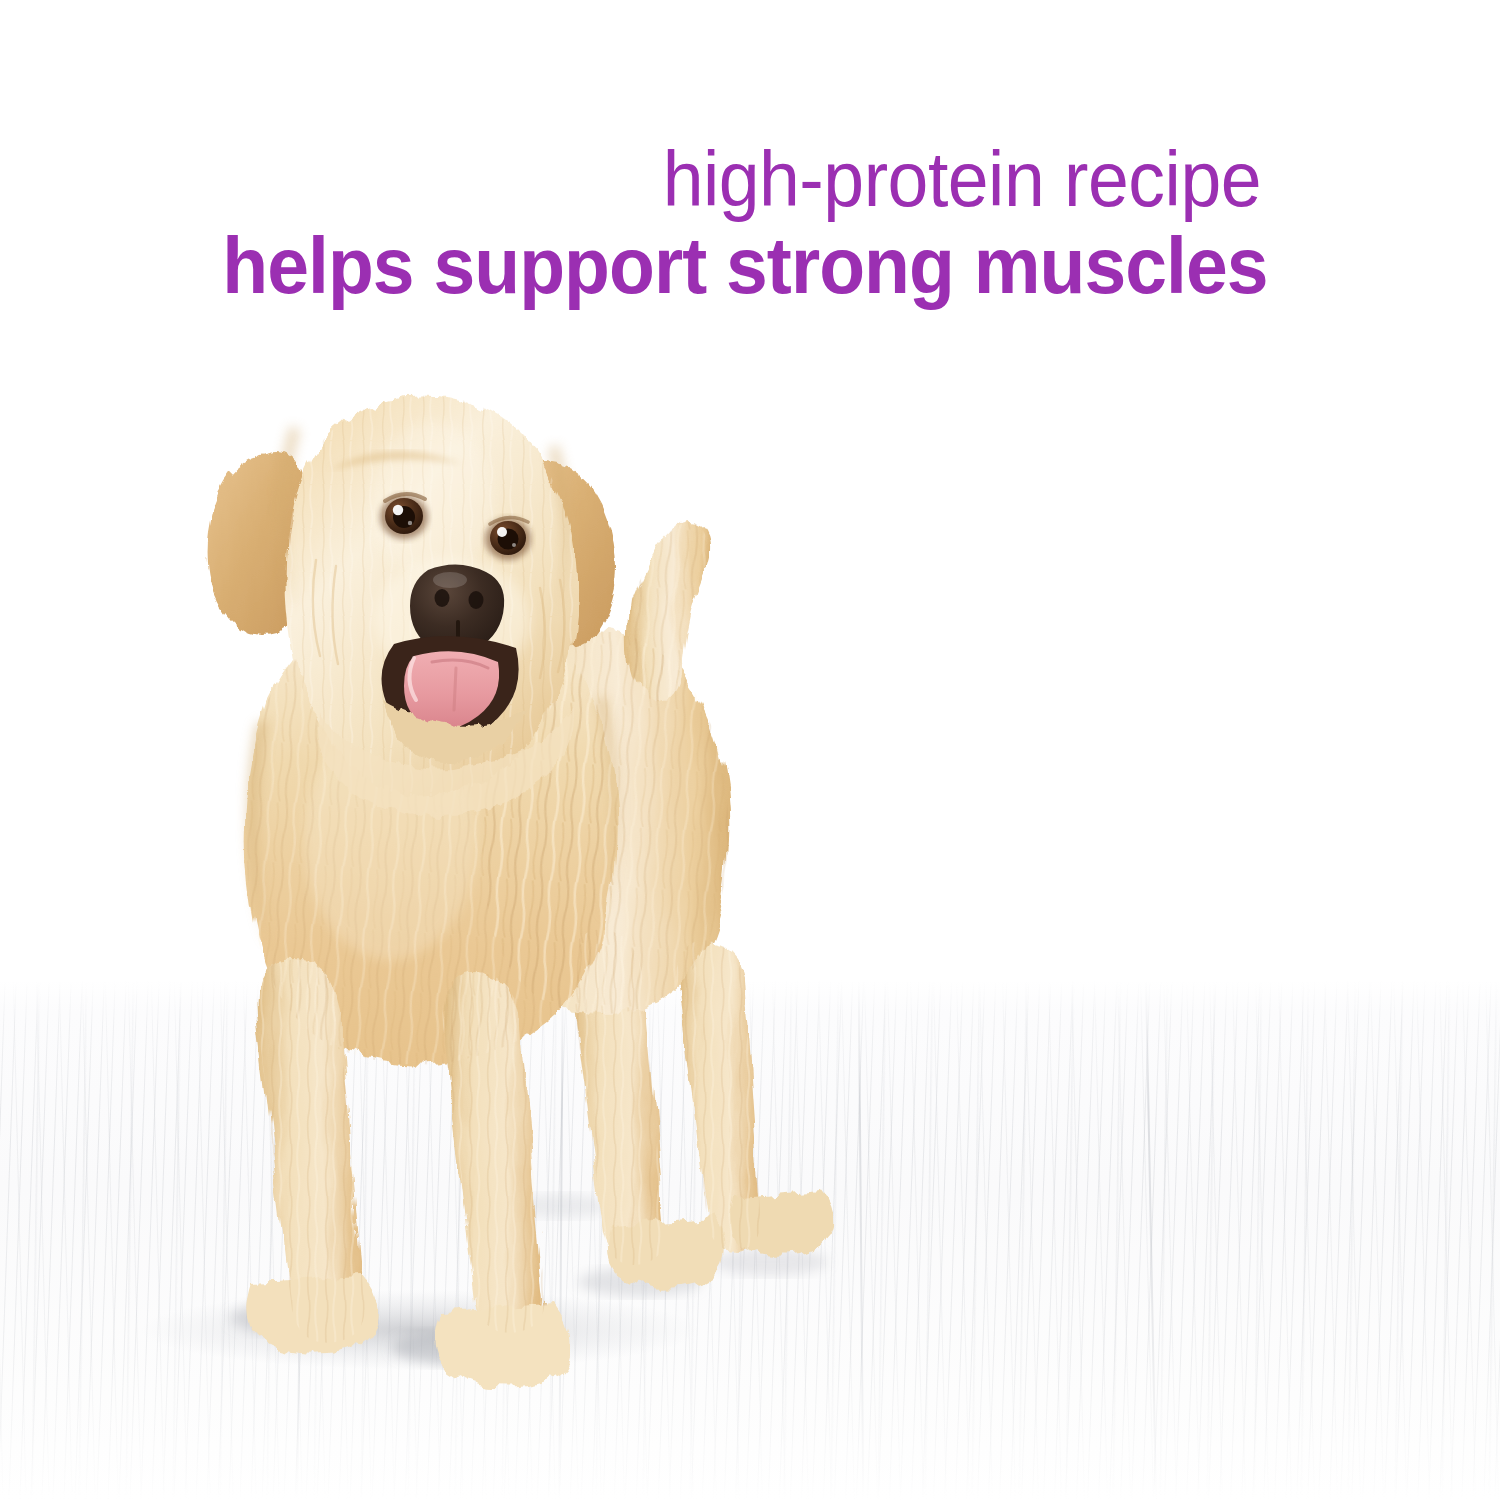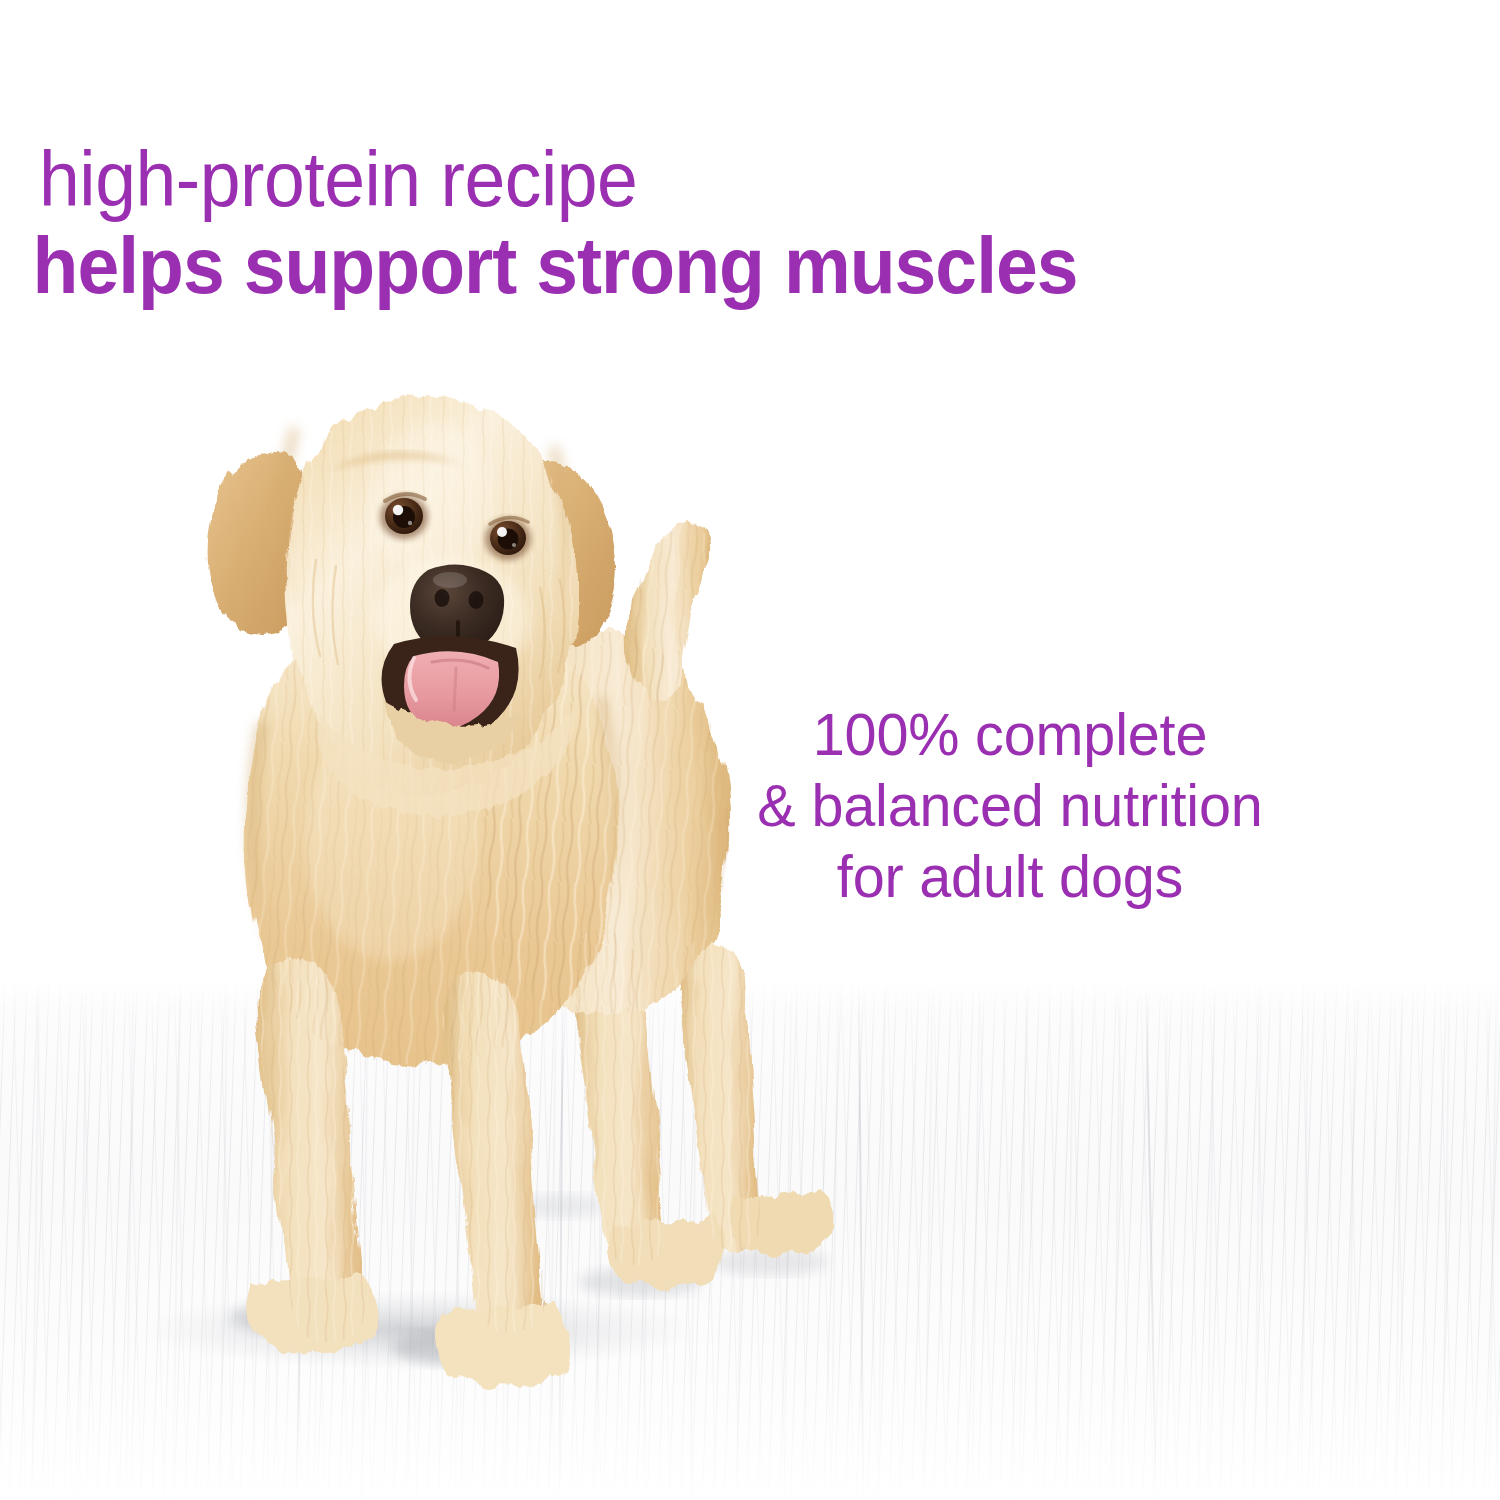--- a/index.html
+++ b/index.html
@@ -78,21 +78,21 @@
     height: 1500px;
   }
   .dog-svg { display: block; }
 
   
   .headline {
     position: absolute;
     left: 0;
     top: 140px;
     width: 1300px;
-    text-align: left;
+    text-align: right;
     line-height: 1.0;
   }
   .headline-l1 {
     display: block;
     font-family: "Liberation Sans Narrow", "Liberation Sans", sans-serif;
     font-size: 78px;
     font-weight: 400;
     letter-spacing: -0.5px;
     transform: scaleX(0.94);
     color: #9B2FB2;
@@ -342,19 +342,14 @@
         <path d="M540 588 q10 46 0 90"></path>
       </g>
     </svg>
   </div>
 
   <div class="headline">
     <span class="headline-l1">high-protein recipe</span>
     <span class="headline-l2">helps support strong muscles</span>
   </div>
 
-  <div class="sidecopy">
-    <span>100% complete</span>
-    <span>&amp; balanced nutrition</span>
-    <span>for adult dogs</span>
-  </div>
 
 </div>
 
 </body></html>

